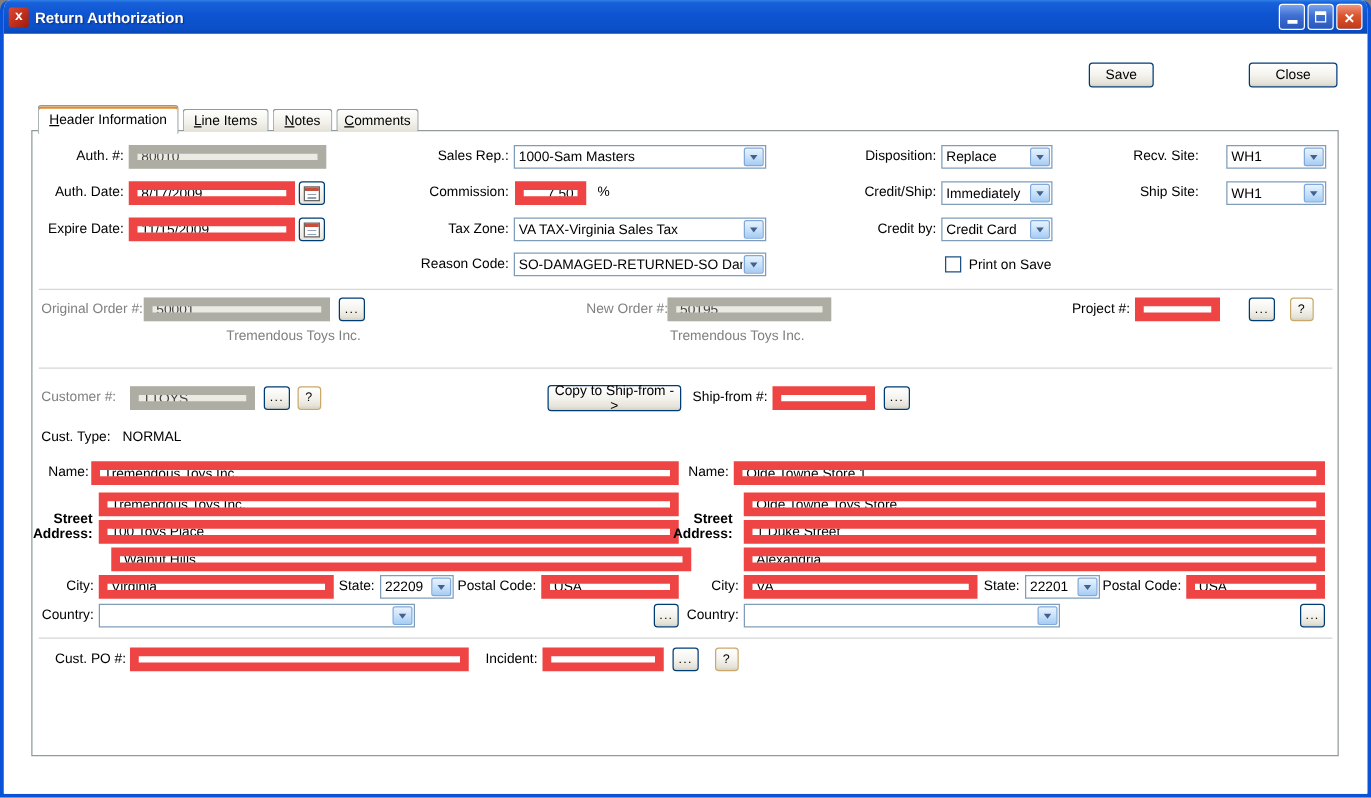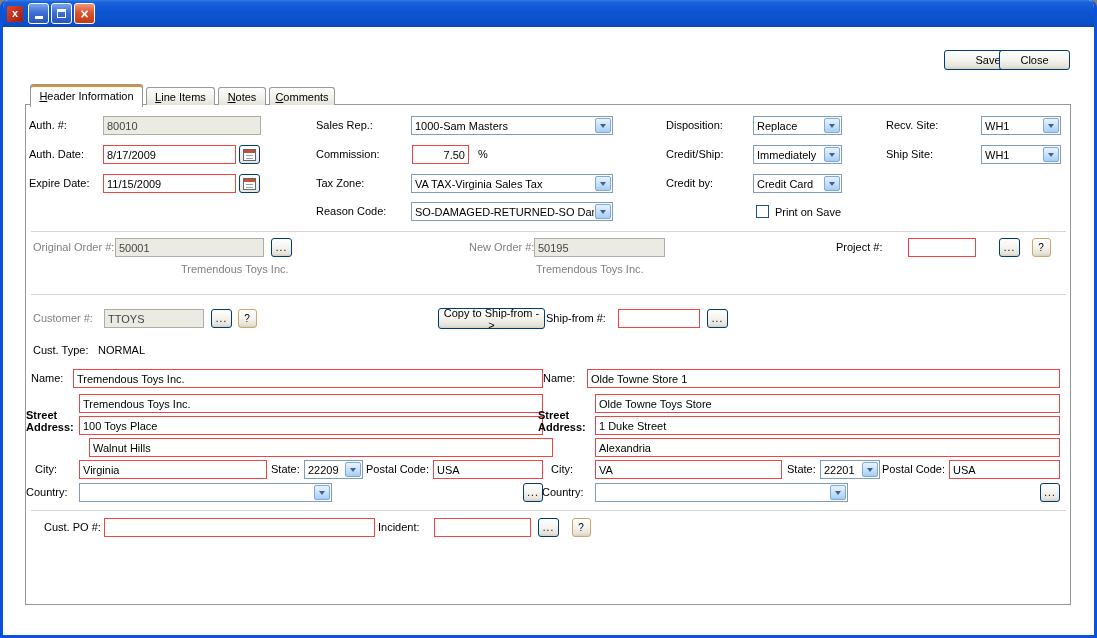--- a/index.html
+++ b/index.html
@@ -42,24 +42,24 @@
     border-radius:3px 3px 0 0;background:linear-gradient(#FEFEFE,#F2F1EA 60%,#E4E2D8);
     display:flex;align-items:center;justify-content:center;margin-right:3px;cursor:default;}
   .tab.active{height:23px;margin-top:0;background:#fff;position:relative;z-index:4;
     box-shadow:inset 0 2px 0 #E68B2C;text-align:right;}
   .tab-label{display:block;}
   .tab-label::first-letter{text-decoration:underline;}
   
   .panel{position:absolute;left:22px;top:104px;width:1046px;height:501px;
     border:1px solid #919B9C;background:#fff;z-index:2;}
   .lbl{position:absolute;white-space:nowrap;line-height:13px;}
-  .lbl.r{text-align:left;}
+  .lbl.r{text-align:right;}
   .lbl.wrap{white-space:normal;line-height:12px;font-weight:bold;}
   .gray{color:#808080;}
-  .txt{position:absolute;height:19px;border:1px solid #ef4444;background:#fff;
+  .txt{position:absolute;height:19px;border:7px solid #ef4444;background:#fff;
     font-family:inherit;font-size:11px;padding:0 3px;color:#000;}
   .txt.dis{background:#EBEBE4;border-color:#AEADA4;color:#444;}
   .txt.num{text-align:right;}
   .combo{position:absolute;height:19px;border:1px solid #7F9DB9;background:#fff;
     display:flex;align-items:center;padding-left:3px;cursor:default;}
   .cval{flex:1;overflow:hidden;white-space:nowrap;}
   .cbtn{width:16px;height:15px;margin:0 1px;border:1px solid #7FA8DC;border-radius:2px;
     background:linear-gradient(180deg,#E8F3FD 0%,#C9E2FA 50%,#A6CDF4 100%);
     display:flex;align-items:center;justify-content:center;flex:none;}
   .arr{width:0;height:0;border:3px solid transparent;border-top:4px solid #44618C;margin-top:4px;}
@@ -72,34 +72,35 @@
   .cb{position:absolute;width:13px;height:13px;background:#fff;border:1px solid #1C5180;}
   .sep{position:absolute;left:5px;width:1035px;border-top:1px solid #D6D6D6;height:0;}
 </style>
 </head>
 <body>
 
 <div class="window">
 
   <div class="titlebar">
     <span class="app-icon">x</span>
+    <span class="title-text">Return Authorization</span>
     <span class="winbtns">
       <span class="winbtn">
           <span class="glyph-min"></span>
         </span>
       <span class="winbtn">
           <span class="glyph-max"></span>
         </span>
       <span class="winbtn close">
           <span class="glyph-close">×</span>
         </span>
     </span>
   </div>
 
-  <button class="xpbtn" style="left:941px;top:50px;width:88px">Save</button>
+  <button class="xpbtn" style="left:868px;top:50px;width:52px">Save</button>
   <button class="xpbtn" style="left:996px;top:50px;width:71px">Close</button>
 
   <div class="tabs">
     <div class="tab active" style="width:113px">
         <span class="tab-label">Header Information</span>
       </div>
     <div class="tab" style="width:69px">
         <span class="tab-label">Line Items</span>
       </div>
     <div class="tab" style="width:48px">

